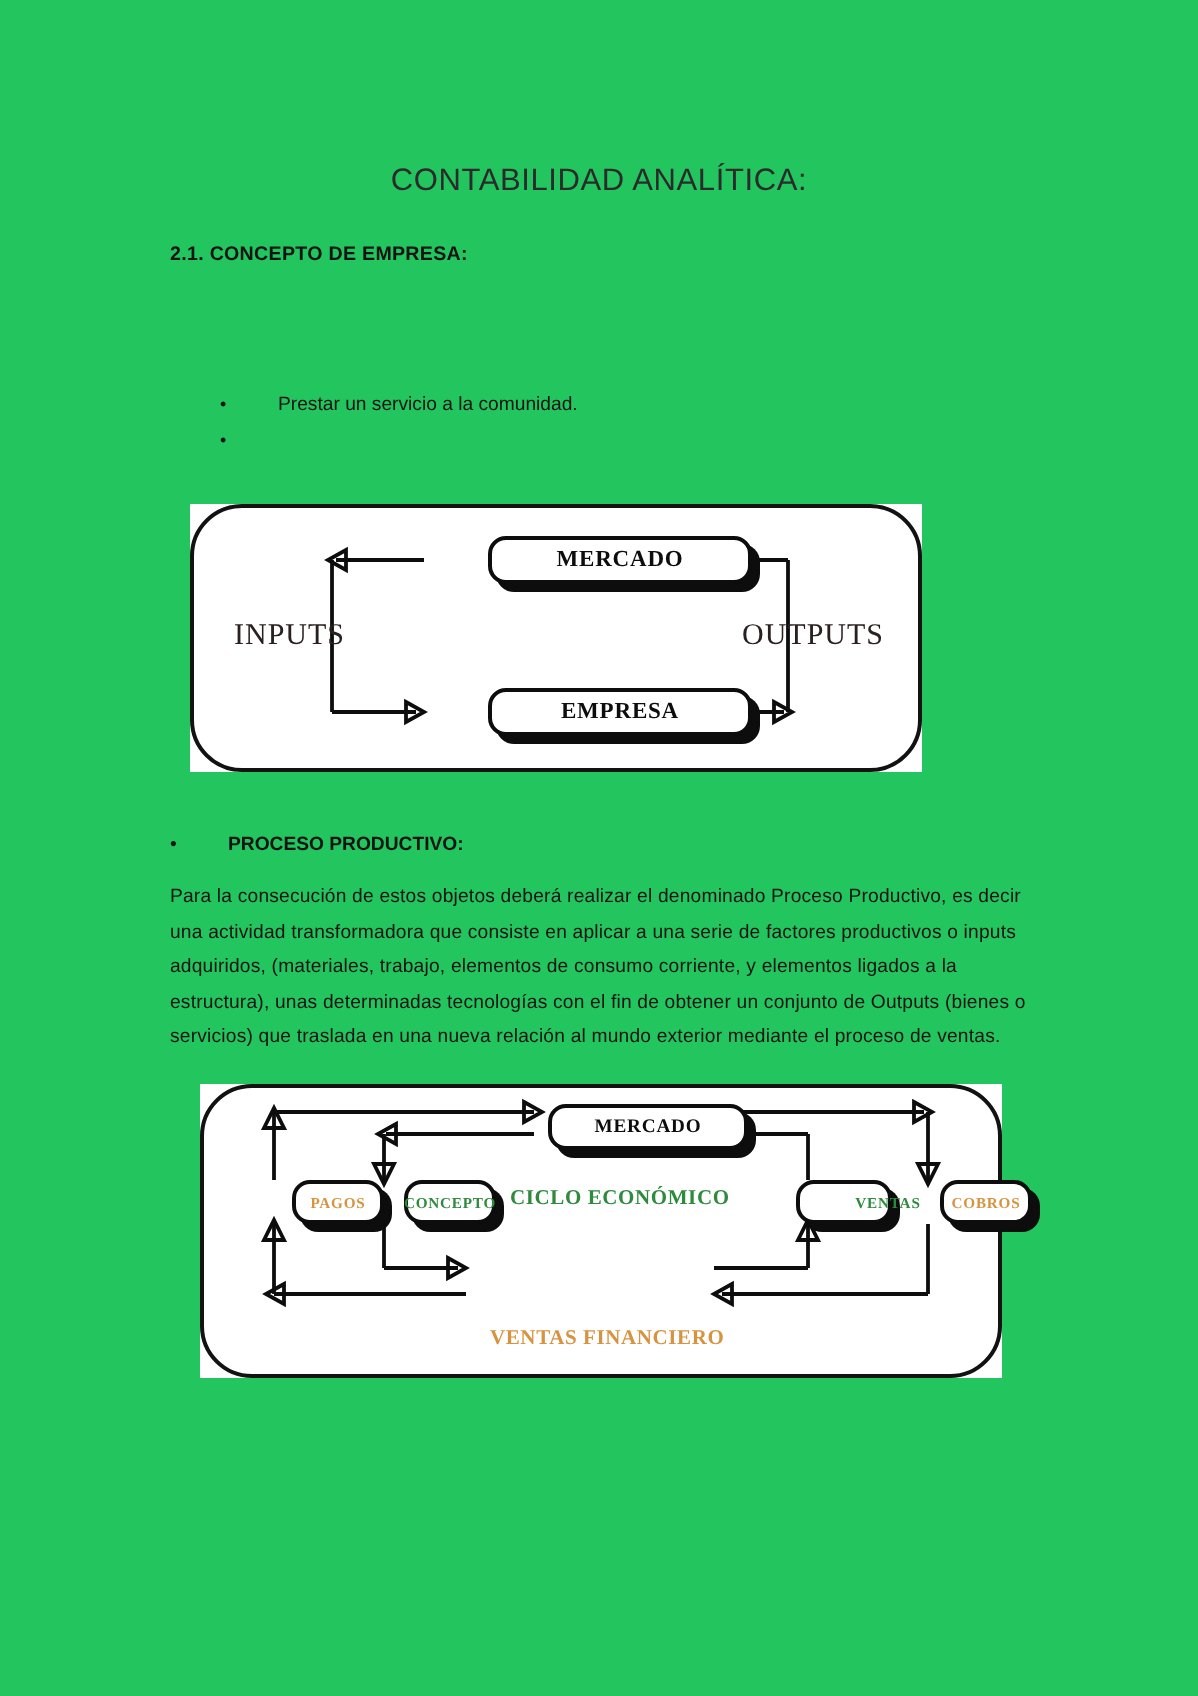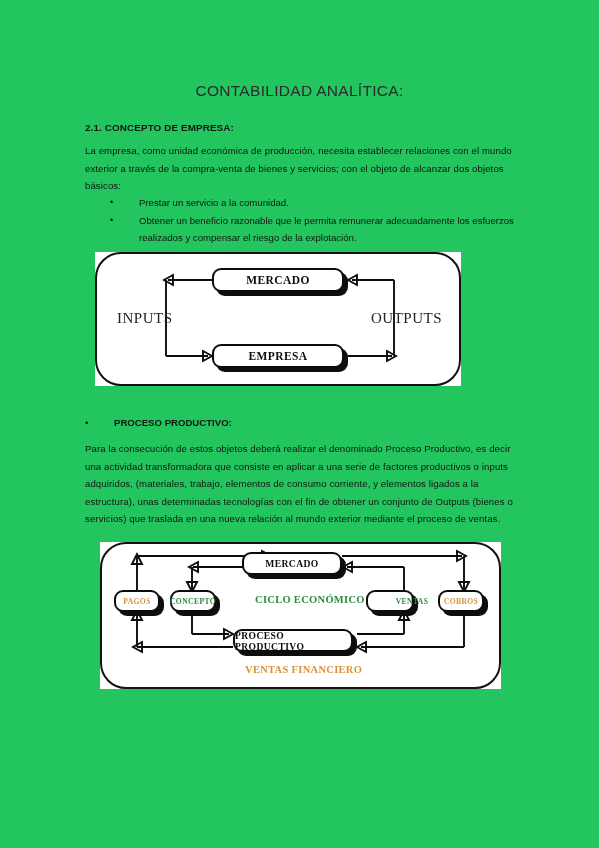--- a/index.html
+++ b/index.html
@@ -115,20 +115,21 @@
     border-radius: 9px;
     background: #ffffff;
     box-shadow: 4px 4px 0 0 #0d0d0d;
     display: flex;
     align-items: center;
     justify-content: center;
     font-family: "Liberation Serif", serif;
     font-weight: bold;
     color: #0d0d0d;
     letter-spacing: 0.4px;
+    margin-left: 32px;
   }
   .side-label {
     position: absolute;
     font-family: "Liberation Serif", serif;
     font-size: 15px;
     letter-spacing: 0.5px;
     color: #2a2020;
     white-space: nowrap;
   }
   .cycle-label {
@@ -195,30 +196,28 @@
 </style>
 </head>
 <body>
 
 <div class="page">
 
   <div class="doc-title">CONTABILIDAD ANALÍTICA:</div>
 
   <div class="section-heading">2.1. CONCEPTO DE EMPRESA:</div>
 
-  <div class="para para-1">La empresa, como unidad económica de producción, necesita establecer relaciones con el mundo exterior a través de la compra-venta de bienes y servicios; con el objeto de alcanzar dos objetos básicos:</div>
 
   <ul class="bullets">
     <li>
       <span class="dot">•</span>
       <span>Prestar un servicio a la comunidad.</span>
     </li>
     <li>
       <span class="dot">•</span>
-      <span>Obtener un beneficio razonable que le permita remunerar adecuadamente los esfuerzos realizados y compensar el riesgo de la explotación.</span>
     </li>
   </ul>
 
   <div class="diagram" id="diagram-inputs-outputs">
     <div class="outer-frame"></div>
 
     <svg class="arrows" viewBox="0 0 366 134" preserveAspectRatio="none">
 
       <path d="M117,28 L73,28"></path>
       <path d="M78,23 L69,28 L78,33 Z" fill="#0d0d0d" stroke="none"></path>
@@ -281,21 +280,20 @@
       <path d="M257,92 L304,92"></path>
       <path d="M304,92 L304,70"></path>
       <path d="M299,78 L304,68 L309,78 Z" fill="#0d0d0d" stroke="none"></path>
 
       <path d="M364,70 L364,105"></path>
       <path d="M364,105 L261,105"></path>
       <path d="M266,100 L257,105 L266,110 Z" fill="#0d0d0d" stroke="none"></path>
     </svg>
 
     <div class="nodebox node-mercado">MERCADO</div>
-    <div class="nodebox node-proceso">PROCESO PRODUCTIVO</div>
 
     <div class="nodebox node-small node-pagos" style="color:#d79340">PAGOS</div>
     <div class="nodebox node-small node-compras" style="color:#2e8b3d">CONCEPTO</div>
     <div class="nodebox node-small node-ventas" style="color:#2e8b3d">VENTAS</div>
     <div class="nodebox node-small node-cobros" style="color:#d79340">COBROS</div>
 
     <div class="cycle-label label-economico" style="color:#2e8b3d">CICLO ECONÓMICO</div>
     <div class="cycle-label label-financiero" style="color:#d79340">VENTAS FINANCIERO</div>
   </div>
 

